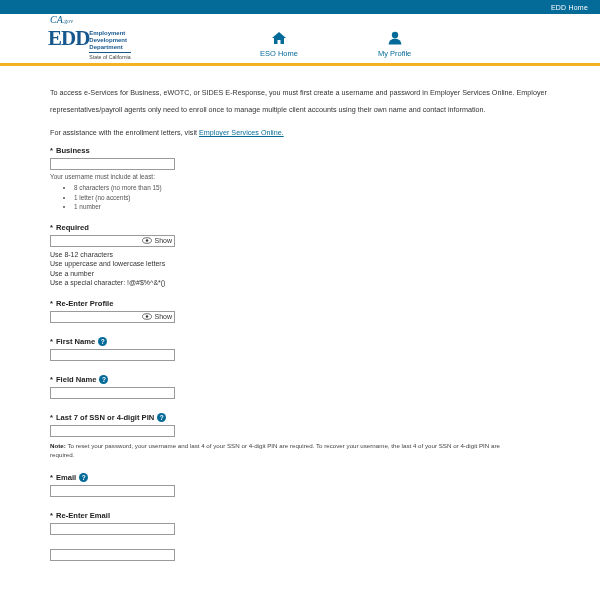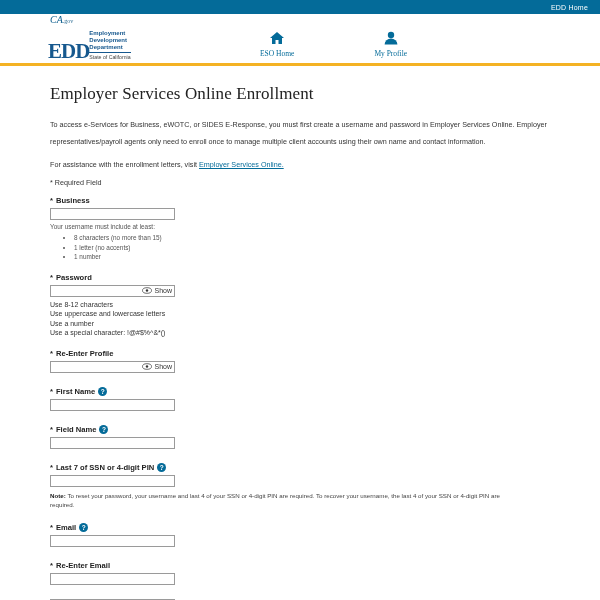--- a/index.html
+++ b/index.html
@@ -59,21 +59,21 @@
     height: 40px;
     background: #ffffff;
     display: flex;
     align-items: center;
     border-bottom: 3px solid #f4b223;
     position: relative;
   }
   .logo {
     padding-left: 48px;
     display: flex;
-    align-items: flex-end;
+    align-items: flex-start;
     gap: 0;
     width: 260px;
   }
   .logo-edd {
     font-family: "Liberation Serif", serif;
     font-weight: bold;
     font-size: 21px;
     color: #16588e;
     letter-spacing: -1px;
     line-height: 20px;
@@ -91,21 +91,20 @@
     line-height: 7px;
     border-top: 1px solid #16588e;
     margin-top: 1px;
     padding-top: 1px;
   }
   .nav {
     display: flex;
     align-items: flex-start;
     gap: 80px;
     margin-left: 0;
-    font-family: Liberation Serif, serif;
   }
   .nav-item {
     display: flex;
     flex-direction: column;
     align-items: center;
     text-decoration: none;
     cursor: pointer;
   }
   .nav-icon { color: #046b99; line-height: 14px; }
   .nav-label {
@@ -273,48 +272,46 @@
               <path d="M1.6 13.5 a6.4 6 0 0 1 12.8 0 Z" fill="#046b99"></path>
             </svg>
         </span>
         <span class="nav-label">My Profile</span>
       </a>
     </div>
   </div>
 
   <div class="content">
 
-    <h1>Employer Services Online Enrollment</h1>
 
     <p class="intro">To access e-Services for Business, eWOTC, or SIDES E-Response, you must first create a username and password in Employer Services Online. Employer representatives/payroll agents only need to enroll once to manage multiple client accounts using their own name and contact information.</p>
 
     <p class="assist">
       <span>For assistance with the enrollment letters, visit </span><a class="inline-link" href="#">Employer Services Online.</a>
     </p>
 
-    <p class="required-note">* Required Field</p>
 
     <div class="block">
       <div class="field-label">
         <span class="star">*</span>
           <span>Business</span>
       </div>
       <input class="txt" type="text" value="" style="">
       <p class="hint">Your username must include at least:</p>
       <ul class="bullets">
         <li>8 characters (no more than 15)</li>
         <li>1 letter (no accents)</li>
         <li>1 number</li>
       </ul>
     </div>
 
     <div class="block">
       <div class="field-label">
         <span class="star">*</span>
-          <span>Password</span>
+          <span>Required</span>
       </div>
       <div class="pw-wrap">
         <input class="txt" type="password" value="" style="">
         <button class="show-btn">
           <span>
             <svg width="10" height="7" viewBox="0 0 10 7">
                 <ellipse cx="5" cy="3.5" rx="4.5" ry="2.8" fill="none" stroke="#333" stroke-width=".7"></ellipse>
                 <circle cx="5" cy="3.5" r="1.2" fill="#333"></circle>
               </svg>
           </span>

